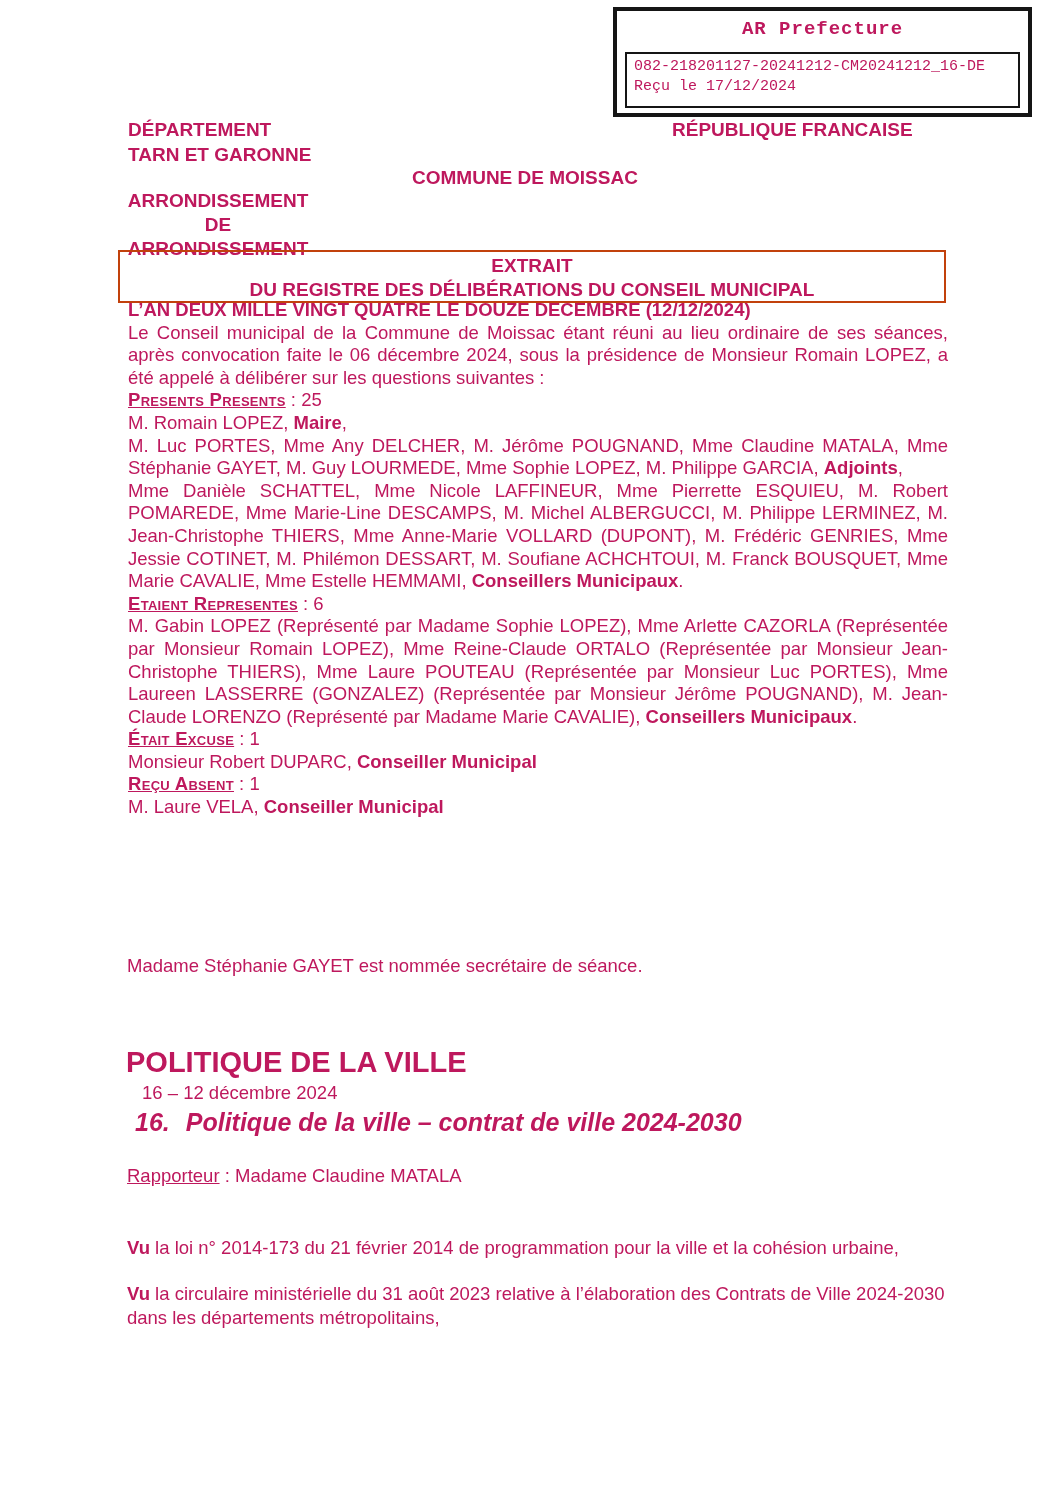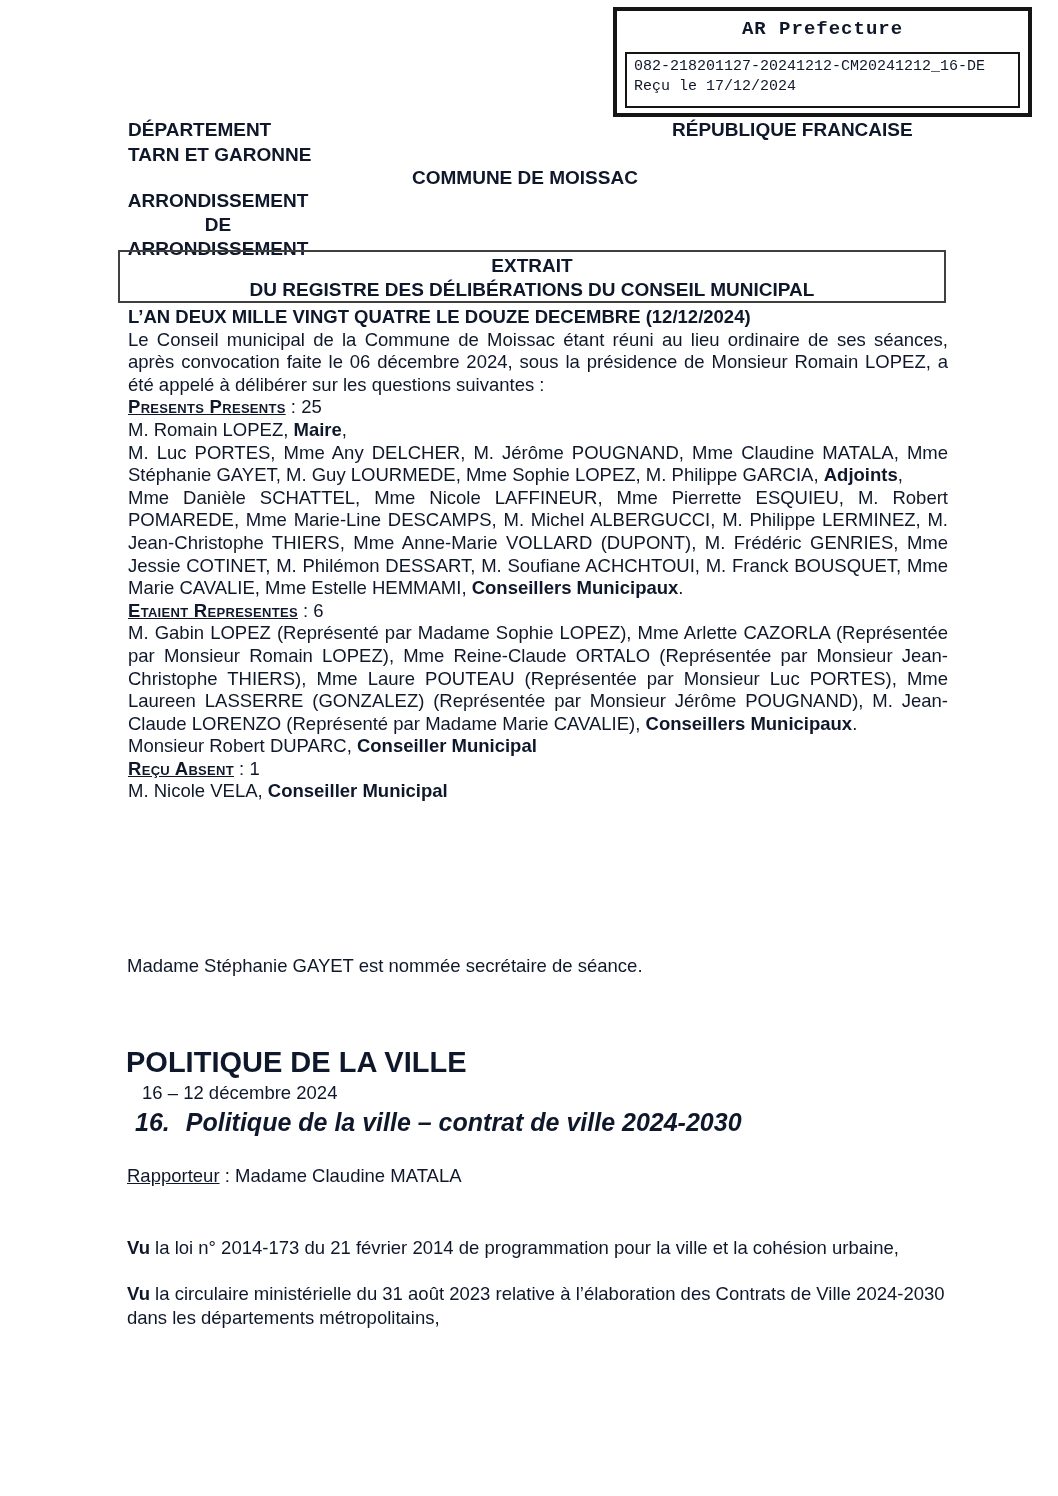--- a/index.html
+++ b/index.html
@@ -1,18 +1,18 @@
 <!DOCTYPE html>
 <html><head>
 <meta charset="utf-8">
 <style>
   html,body{margin:0;padding:0;background:#ffffff;}
   .page{
     position:relative;width:1058px;height:1496px;background:#ffffff;
-    font-family:"Liberation Sans",sans-serif;color:#0f172a;overflow:hidden;text-decoration:underline;
+    font-family:"Liberation Sans",sans-serif;color:#be185d;overflow:hidden;text-decoration:underline;
   }
   .b{font-weight:bold;text-align:right;}
   .u{text-decoration:underline;}
 
   
   .stamp{
     position:absolute;left:613px;top:7px;width:419px;height:110px;
     border:4px solid #151515;box-sizing:border-box;
     font-family:"Liberation Mono","DejaVu Sans Mono",monospace;background:#fff;
   }
@@ -25,26 +25,26 @@
 
   
   .dep{position:absolute;left:128px;top:117px;font-weight:bold;font-size:19px;line-height:25px;}
   .rep{position:absolute;left:672px;top:119px;font-weight:bold;font-size:19px;}
   .com{position:absolute;left:412px;top:167px;font-weight:bold;font-size:19px;}
   .arr{position:absolute;left:126px;top:189px;width:184px;text-align:center;font-weight:bold;font-size:19px;line-height:24px;}
 
   
   .tbox{
     position:absolute;left:118px;top:250px;width:828px;height:53px;
-    border:2px solid #404040;box-sizing:border-box;
+    border:2px solid #c2410c;box-sizing:border-box;
     text-align:center;font-weight:bold;font-size:19px;line-height:24px;padding-top:2px;
   }
 
   
-  .docbody{position:absolute;left:128px;top:306px;width:820px;font-size:18.5px;line-height:22.6px;}
+  .docbody{position:absolute;left:128px;top:299px;width:820px;font-size:18.5px;line-height:22.6px;}
   .docbody p{margin:0;text-align:justify;}
   .docbody .line{text-align:left;}
   .dateline{font-weight:bold;}
   .att-heading{text-align:left;}
   .sc-label{font-variant:small-caps;font-weight:bold;text-decoration:underline;letter-spacing:0.3px;}
 
   .secretary{position:absolute;left:127px;top:955px;font-size:18.5px;}
 
   
   .sec-title{position:absolute;left:126px;top:1046px;font-size:29px;font-weight:bold;}
@@ -90,24 +90,25 @@
     <p>Le Conseil municipal de la Commune de Moissac étant réuni au lieu ordinaire de ses séances, après convocation faite le 06 décembre 2024, sous la présidence de Monsieur Romain LOPEZ, a été appelé à délibérer sur les questions suivantes :</p>
 
     <p class="att-heading"><span class="sc-label">Presents Presents</span><span> : 25</span></p>
     <p class="line"><span>M. Romain LOPEZ, </span><span class="b">Maire</span><span>,</span></p>
     <p><span>M. Luc PORTES, Mme Any DELCHER, M. Jérôme POUGNAND, Mme Claudine MATALA, Mme Stéphanie GAYET, M. Guy LOURMEDE, Mme Sophie LOPEZ, M. Philippe GARCIA, </span><span class="b">Adjoints</span><span>,</span></p>
     <p><span>Mme Danièle SCHATTEL, Mme Nicole LAFFINEUR, Mme Pierrette ESQUIEU, M. Robert POMAREDE, Mme Marie-Line DESCAMPS, M. Michel ALBERGUCCI, M. Philippe LERMINEZ, M. Jean-Christophe THIERS, Mme Anne-Marie VOLLARD (DUPONT), M. Frédéric GENRIES, Mme Jessie COTINET, M. Philémon DESSART, M. Soufiane ACHCHTOUI, M. Franck BOUSQUET, Mme Marie CAVALIE, Mme Estelle HEMMAMI, </span><span class="b">Conseillers Municipaux</span><span>.</span></p>
 
     <p class="att-heading"><span class="sc-label">Etaient Representes</span><span> : 6</span></p>
     <p><span>M. Gabin LOPEZ (Représenté par Madame Sophie LOPEZ), Mme Arlette CAZORLA (Représentée par Monsieur Romain LOPEZ), Mme Reine-Claude ORTALO (Représentée par Monsieur Jean-Christophe THIERS), Mme Laure POUTEAU (Représentée par Monsieur Luc PORTES), Mme Laureen LASSERRE (GONZALEZ) (Représentée par Monsieur Jérôme POUGNAND), M. Jean-Claude LORENZO (Représenté par Madame Marie CAVALIE), </span><span class="b">Conseillers Municipaux</span><span>.</span></p>
 
+    <p class="att-heading"><span class="sc-label">Était Excuse</span><span> : 1</span></p>
     <p class="line"><span>Monsieur Robert DUPARC, </span><span class="b">Conseiller Municipal</span></p>
 
     <p class="att-heading"><span class="sc-label">Reçu Absent</span><span> : 1</span></p>
-    <p class="line"><span>M. Nicole VELA, </span><span class="b">Conseiller Municipal</span></p>
+    <p class="line"><span>M. Laure VELA, </span><span class="b">Conseiller Municipal</span></p>
   </div>
 
   <div class="secretary">Madame Stéphanie GAYET est nommée secrétaire de séance.</div>
 
   <div class="sec-title">POLITIQUE DE LA VILLE</div>
   <div class="sec-sub">16 – 12 décembre 2024</div>
   <div class="item">
     <span class="num">16.</span><span>Politique de la ville – contrat de ville 2024-2030</span>
   </div>
   <div class="rapporteur"><span class="u">Rapporteur</span><span> : Madame Claudine MATALA</span></div>

